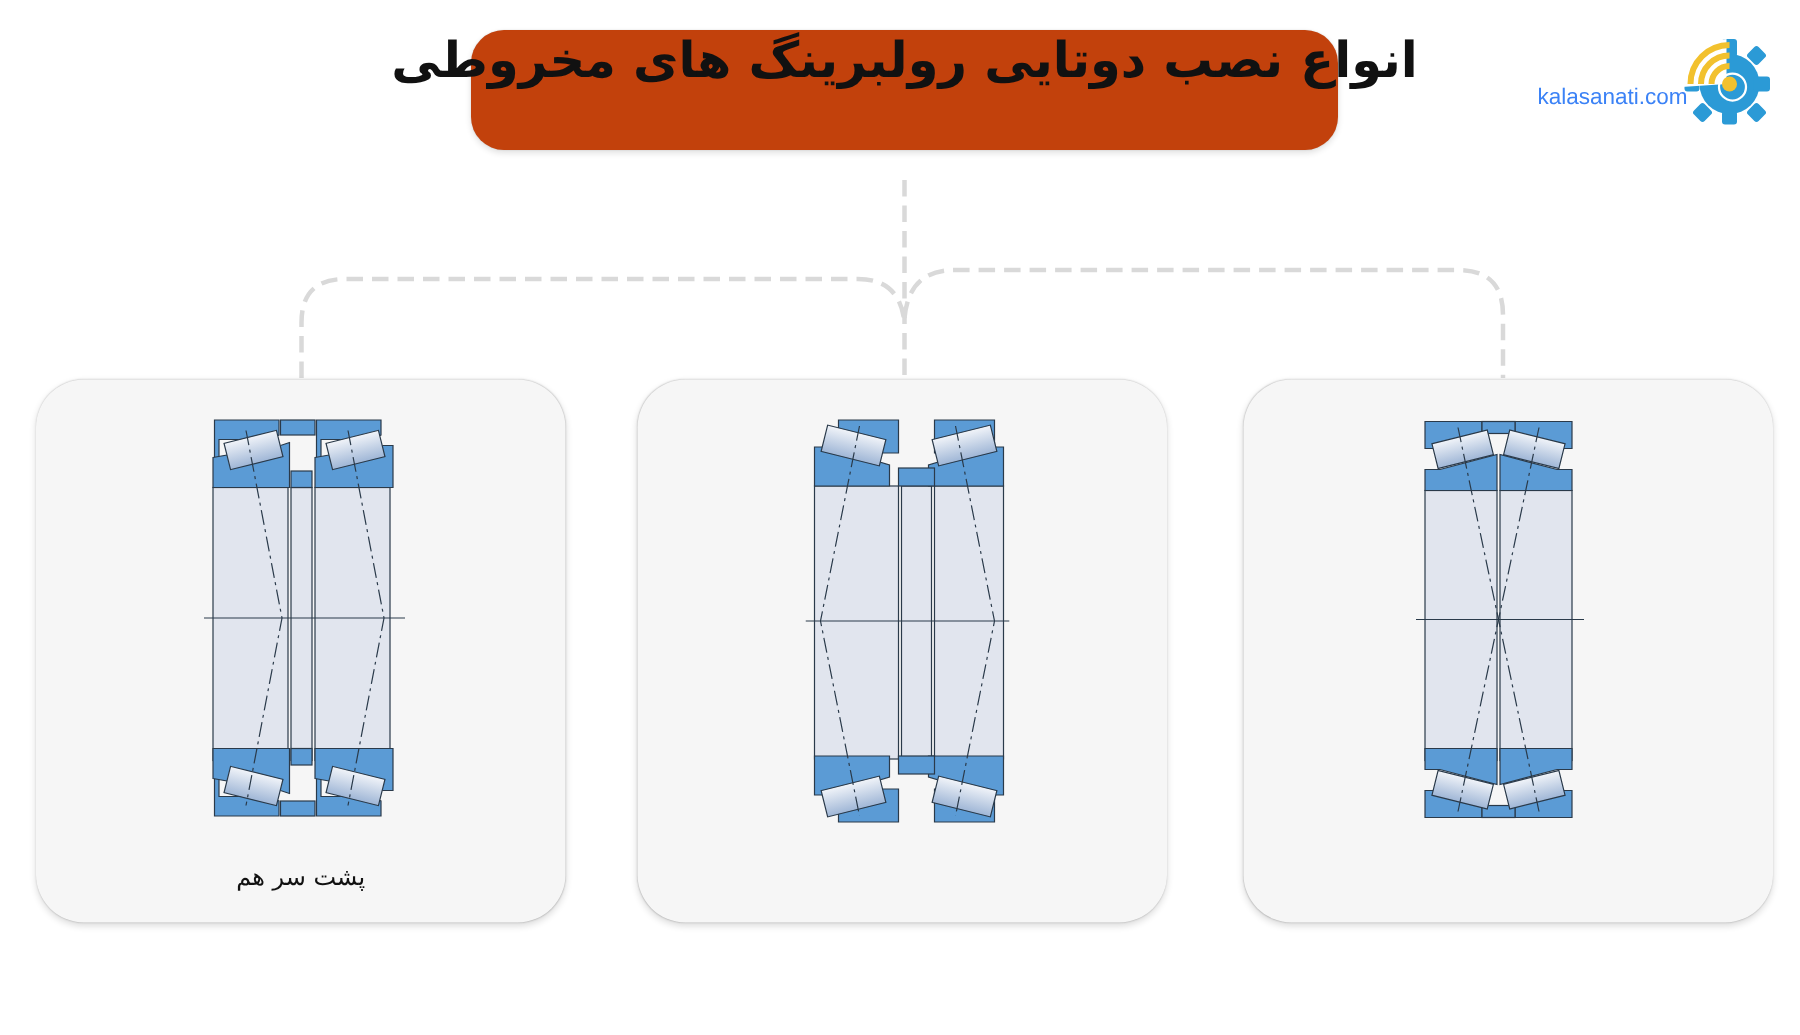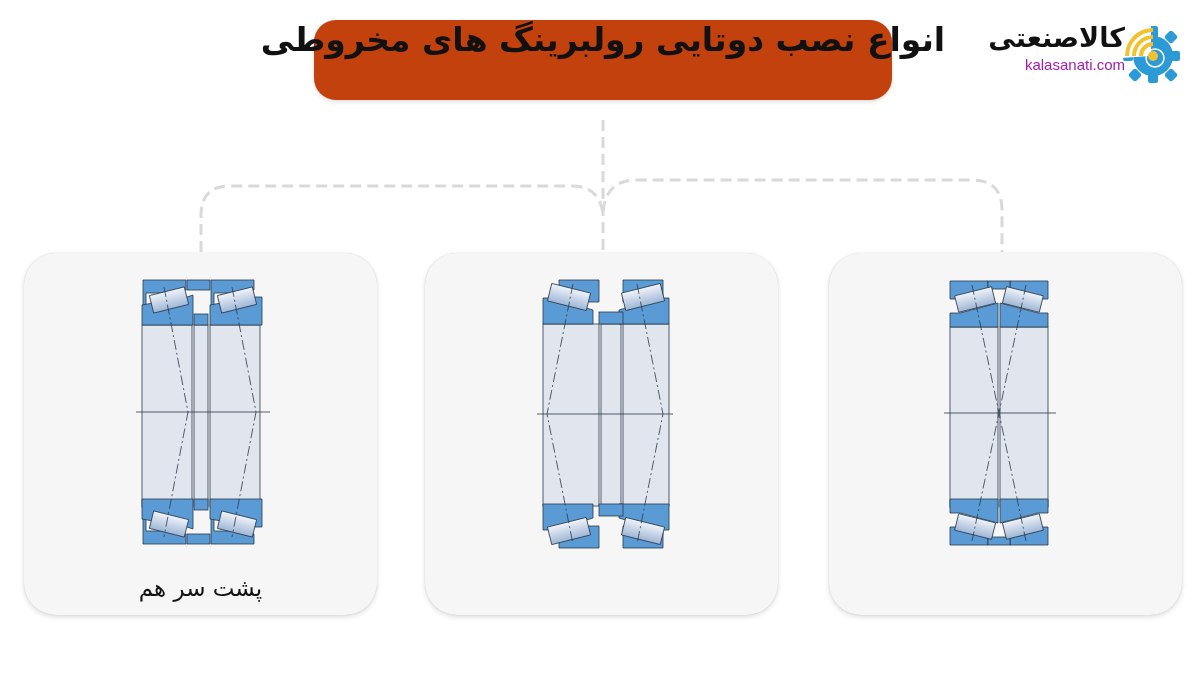--- a/index.html
+++ b/index.html
@@ -18,57 +18,56 @@
       font-family: "DejaVu Sans", sans-serif;
     }
     .logo {
       position: absolute; left: 992px; top: 20px; width: 195px; height: 65px;
     }
     .logo-fa {
       position: absolute; right: 62px; top: 2px; direction: rtl; font-weight: bold; font-size: 27px; color: #111;
       font-family: "DejaVu Sans", sans-serif; letter-spacing: -1px;
     }
     .logo-en {
-      position: absolute; right: 62px; top: 36px; font-size: 15px; color: #a21caf;
+      position: absolute; right: 62px; top: 36px; font-size: 15px; color: #3b82f6;
       font-family: "Liberation Sans", sans-serif;
     }
     .logo-gear { position: absolute; right: 6px; top: 2px; width: 62px; height: 62px; }
     .connectors { position: absolute; left: 0; top: 0; }
     .card {
       position: absolute; top: 253px; width: 353px; height: 362px;
       background: #f6f6f6; border-radius: 32px;
       box-shadow: 0 2px 5px rgba(0,0,0,0.14), 0 0 1px rgba(0,0,0,0.18);
     }
     .card-left { left: 24px; }
     .card-mid { left: 425px; }
     .card-right { left: 829px; }
     .card-label {
       position: absolute; left: 0; right: 0; top: 322px; text-align: center;
-      direction: rtl; font-size: 23px; color: #111; font-family: "DejaVu Sans", sans-serif;
+      direction: rtl; font-size: 16px; color: #111; font-family: "DejaVu Sans", sans-serif;
     }
     .card-mid .card-label { top: 319px; }
     .bearing { position: absolute; }
   </style>
 </head>
 <body>
 
 <svg class="connectors" width="1200" height="690">
   <g fill="none" stroke="#d9d9d9" stroke-width="3" stroke-dasharray="11 6">
     <path d="M603 120 L603 250"></path>
     <path d="M201 252 L201 215 Q201 186 230 186 L572 186 Q600 186 603 215"></path>
     <path d="M603 212 Q606 180 636 180 L972 180 Q1002 180 1002 210 L1002 252"></path>
   </g>
 </svg>
 
 <div class="title-box">
   <span class="title-text">انواع نصب دوتایی رولبرینگ های مخروطی</span>
 </div>
 
 <div class="logo">
-  <span class="logo-fa">کالاصنعتی</span>
   <span class="logo-en">kalasanati.com</span>
   <svg class="logo-gear" viewBox="0 0 62 62">
     <g fill="#2b9ad6">
       <circle cx="34" cy="34" r="20"></circle>
       <rect x="29" y="4" width="10" height="12" rx="2"></rect>
       <rect x="29" y="52" width="10" height="9" rx="2"></rect>
       <rect x="50" y="29" width="11" height="10" rx="2"></rect>
       <rect x="4" y="29" width="10" height="10" rx="2"></rect>
       <rect x="47" y="10" width="10" height="10" rx="2" transform="rotate(45 52 15)"></rect>
       <rect x="47" y="48" width="10" height="10" rx="2" transform="rotate(45 52 53)"></rect>

